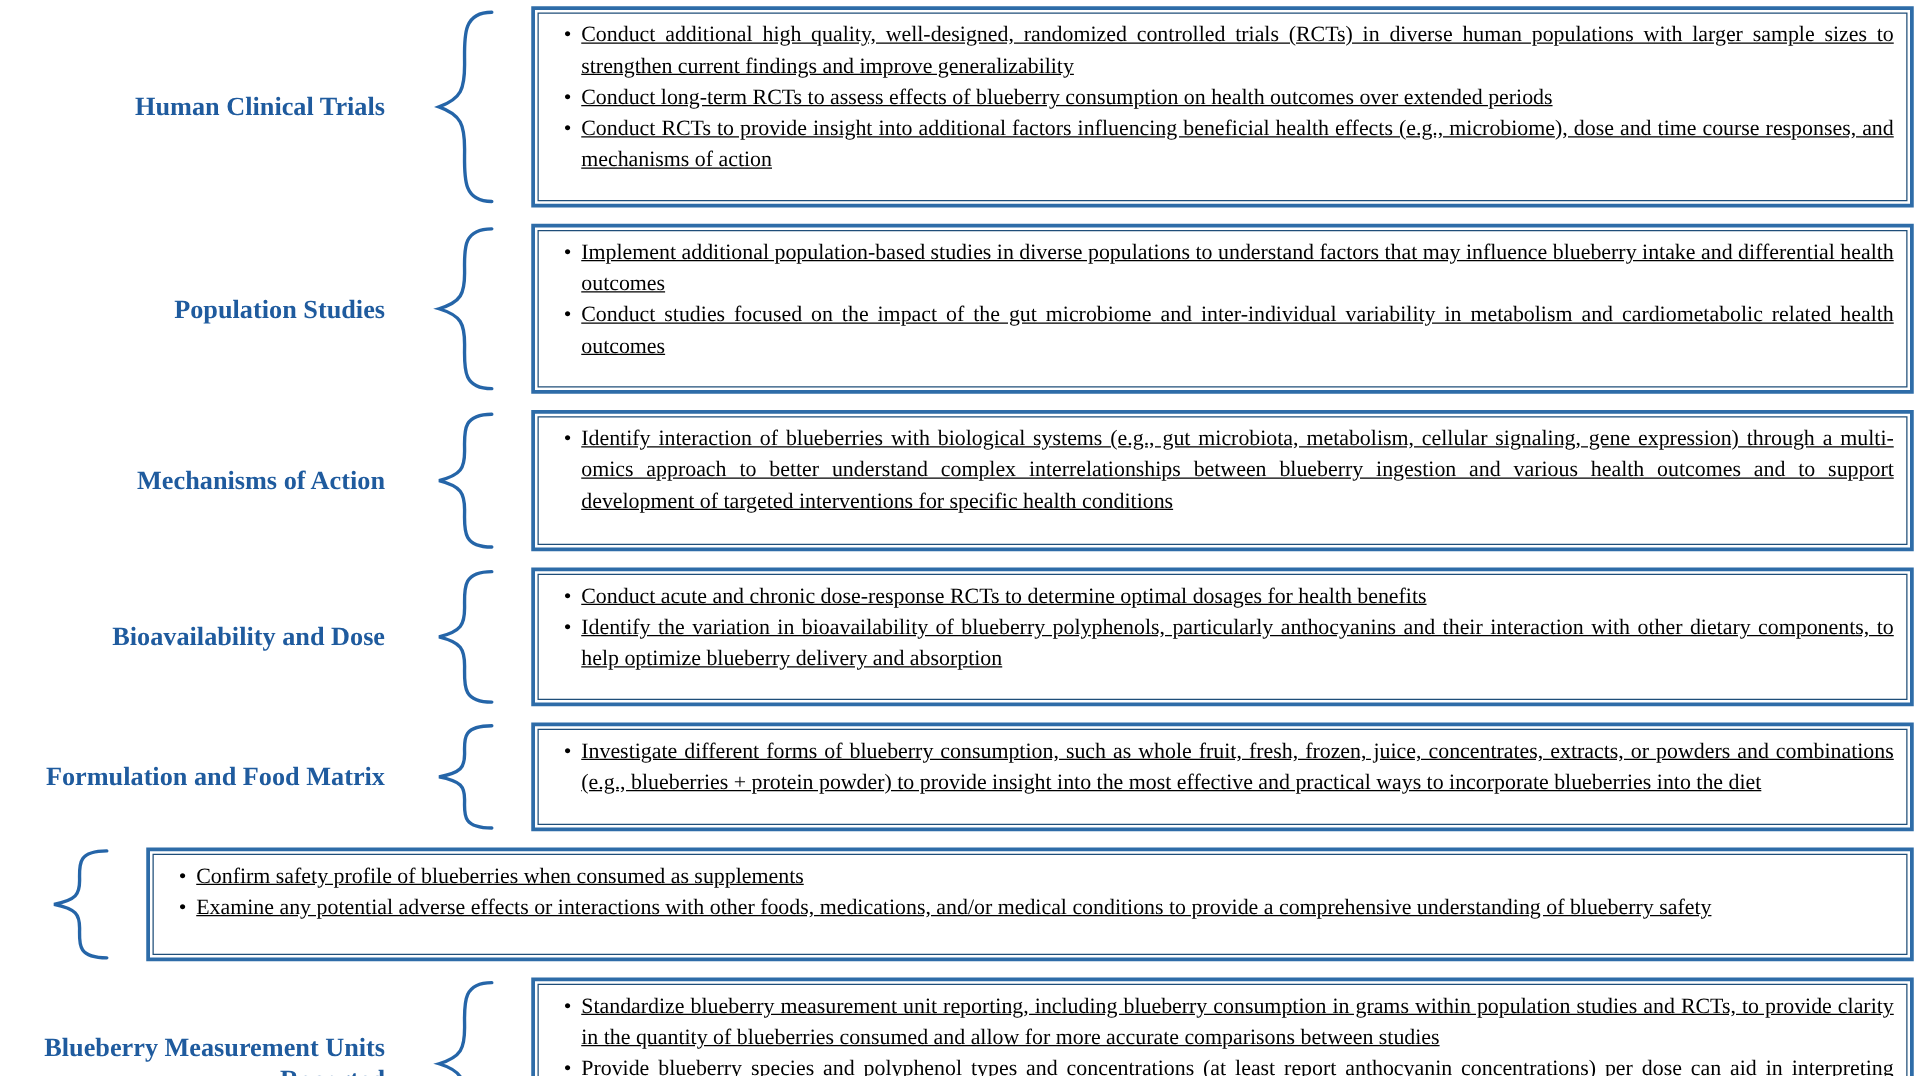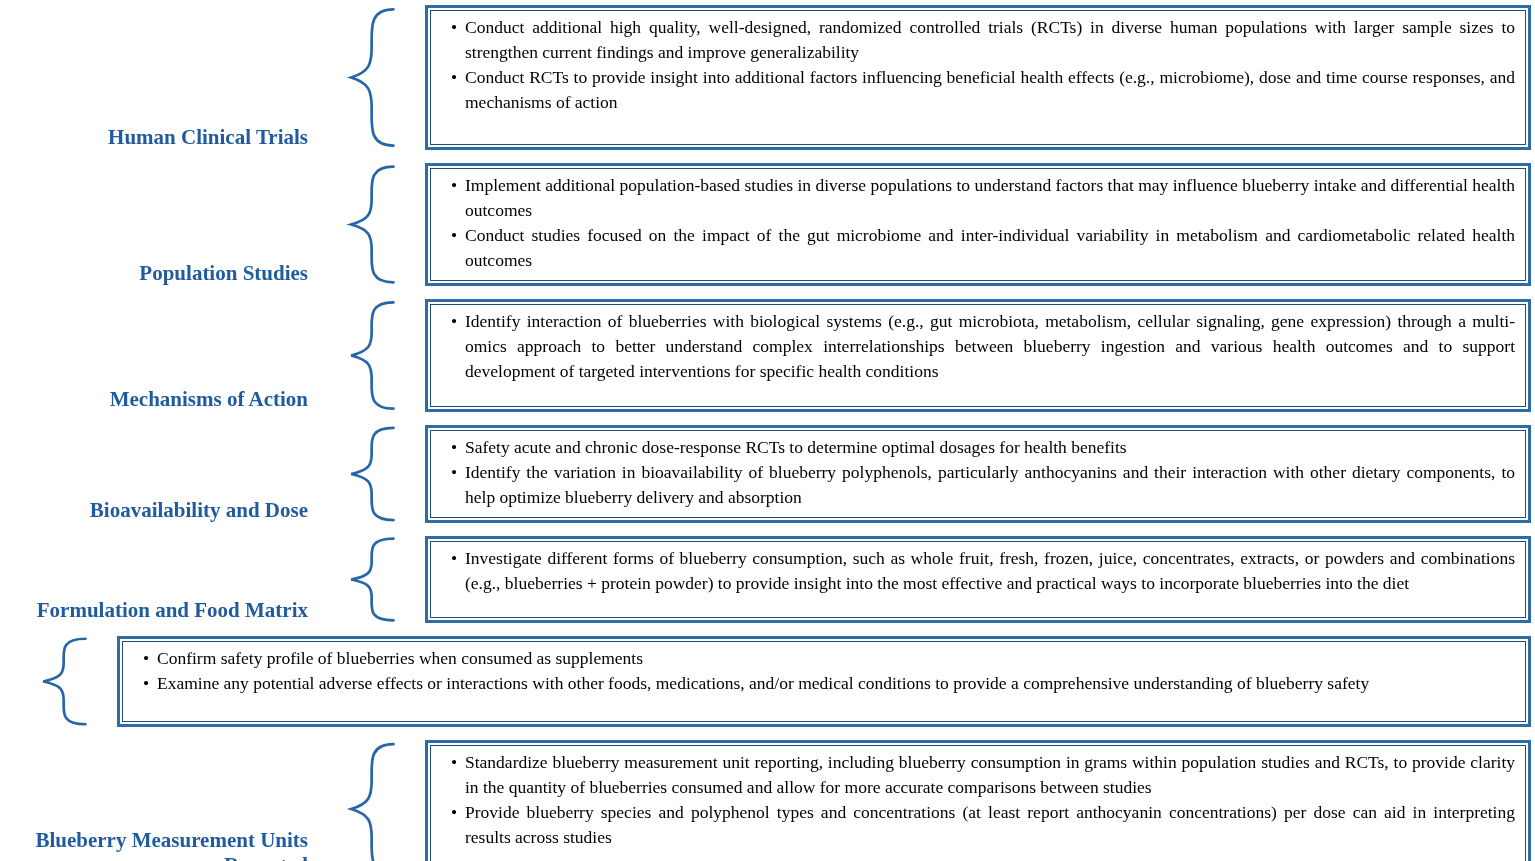--- a/index.html
+++ b/index.html
@@ -19,21 +19,21 @@
   .wrap { padding: 5px 4px 6px 0; }
   .row {
     display: flex;
     align-items: stretch;
     margin-bottom: 13px;
   }
   .row:last-child { margin-bottom: 0; }
   .label-col {
     flex: 0 0 308px;
     display: flex;
-    align-items: flex-end;
+    align-items: center;
     justify-content: flex-end;
   }
   .label {
     color: var(--label);
     font-weight: bold;
     font-size: 21px;
     line-height: 1.18;
     text-align: right;
   }
   .brace-col {
@@ -57,21 +57,22 @@
   }
   .box {
     flex: 1;
     border: 3px solid var(--border_outer);
     padding: 2px;
     display: flex;
   }
   .box-inner {
     flex: 1;
     border: 1px solid var(--border_inner);
-    padding: 4px 10px 7px 8px;
+    padding: 4px 10px 20px 8px;
+    text-decoration: underline;
   }
   ul.bullets { margin: 0; padding: 0; list-style: none; }
   ul.bullets li {
     color: var(--text);
     font-size: 17.5px;
     line-height: 25px;
     text-align: justify;
     padding-left: 26px;
     text-indent: -14px;
   }
@@ -101,20 +102,21 @@
     </div>
     <div class="brace-col">
       <svg viewBox="0 0 100 100" preserveAspectRatio="none" aria-hidden="true">
         <path class="brace-path" d="M 96 3 C 58 3 62 16 62 29 C 62 41 58 46 30 50 C 58 54 62 59 62 71 C 62 84 58 97 96 97"></path>
       </svg>
     </div>
     <div class="box">
       <div class="box-inner">
         <ul class="bullets">
           <li>Conduct additional high quality, well-designed, randomized controlled trials (RCTs) in diverse human populations with larger sample sizes to strengthen current findings and improve generalizability</li>
+          <li>Conduct long-term RCTs to assess effects of blueberry consumption on health outcomes over extended periods</li>
           <li>Conduct RCTs to provide insight into additional factors influencing beneficial health effects (e.g., microbiome), dose and time course responses, and mechanisms of action</li>
         </ul>
       </div>
     </div>
   </div>
 
   <div class="row s2">
     <div class="label-col">
       <div class="label">Population Studies</div>
     </div>
@@ -156,21 +158,21 @@
       <div class="label">Bioavailability and Dose</div>
     </div>
     <div class="brace-col">
       <svg viewBox="0 0 100 100" preserveAspectRatio="none" aria-hidden="true">
         <path class="brace-path" d="M 96 3 C 58 3 62 16 62 29 C 62 41 58 46 30 50 C 58 54 62 59 62 71 C 62 84 58 97 96 97"></path>
       </svg>
     </div>
     <div class="box">
       <div class="box-inner">
         <ul class="bullets">
-          <li>Safety acute and chronic dose-response RCTs to determine optimal dosages for health benefits</li>
+          <li>Conduct acute and chronic dose-response RCTs to determine optimal dosages for health benefits</li>
           <li>Identify the variation in bioavailability of blueberry polyphenols, particularly anthocyanins and their interaction with other dietary components, to help optimize blueberry delivery and absorption</li>
         </ul>
       </div>
     </div>
   </div>
 
   <div class="row s5">
     <div class="label-col">
       <div class="label">Formulation and Food Matrix</div>
     </div>

